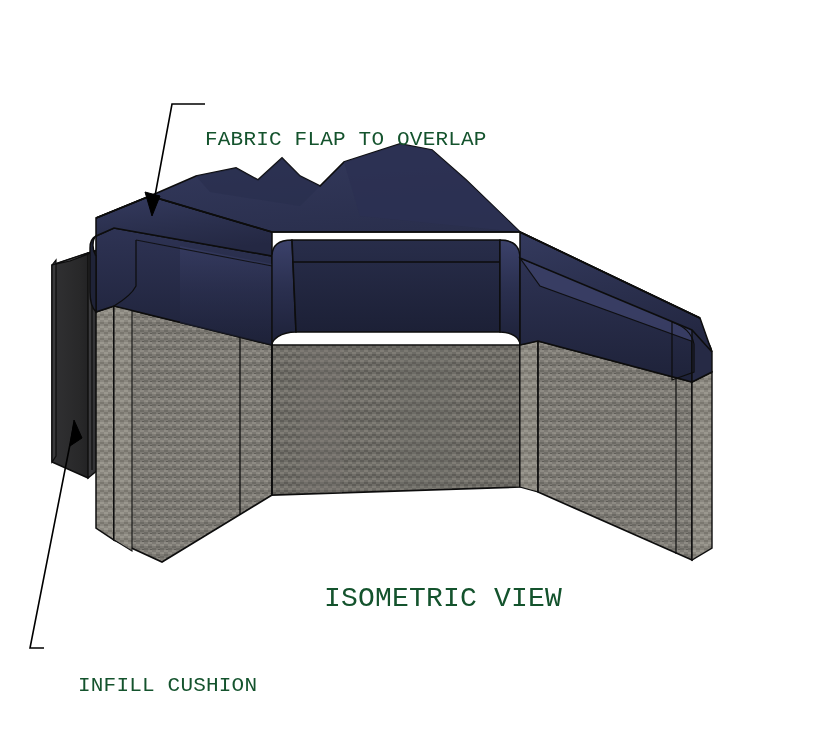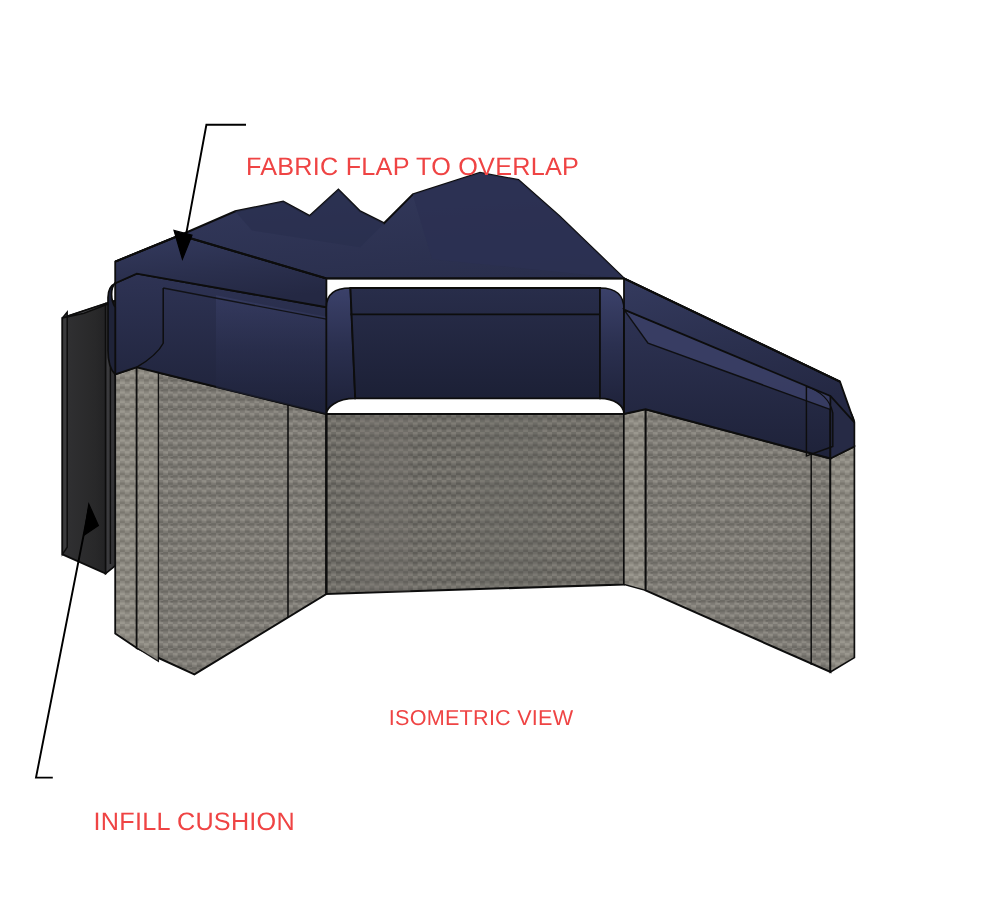--- a/index.html
+++ b/index.html
@@ -21,43 +21,43 @@
     position: absolute;
     left: 0;
     top: 0;
     width: 840px;
     height: 750px;
     background: #ffffff;
   }
 
   .annotation {
     position: absolute;
-    font-family: Liberation Sans, sans-serif;
+    font-family: Liberation Mono, monospace;
     font-size: 21px;
     line-height: 27px;
     letter-spacing: 0.2px;
-    color: #ef4444;
+    color: #14532d;
     white-space: pre;
     user-select: none;
   }
 
   #note-top {
     left: 205px;
     top: 72px;
   }
 
   #note-bottom {
     left: 78px;
     top: 618px;
   }
 
   #view-caption {
     left: 324px;
     top: 585px;
-    font-size: 18px;
+    font-size: 28px;
   }
 
   #model-svg {
     position: absolute;
     left: 0;
     top: 0;
     width: 840px;
     height: 750px;
     display: block;
   }

